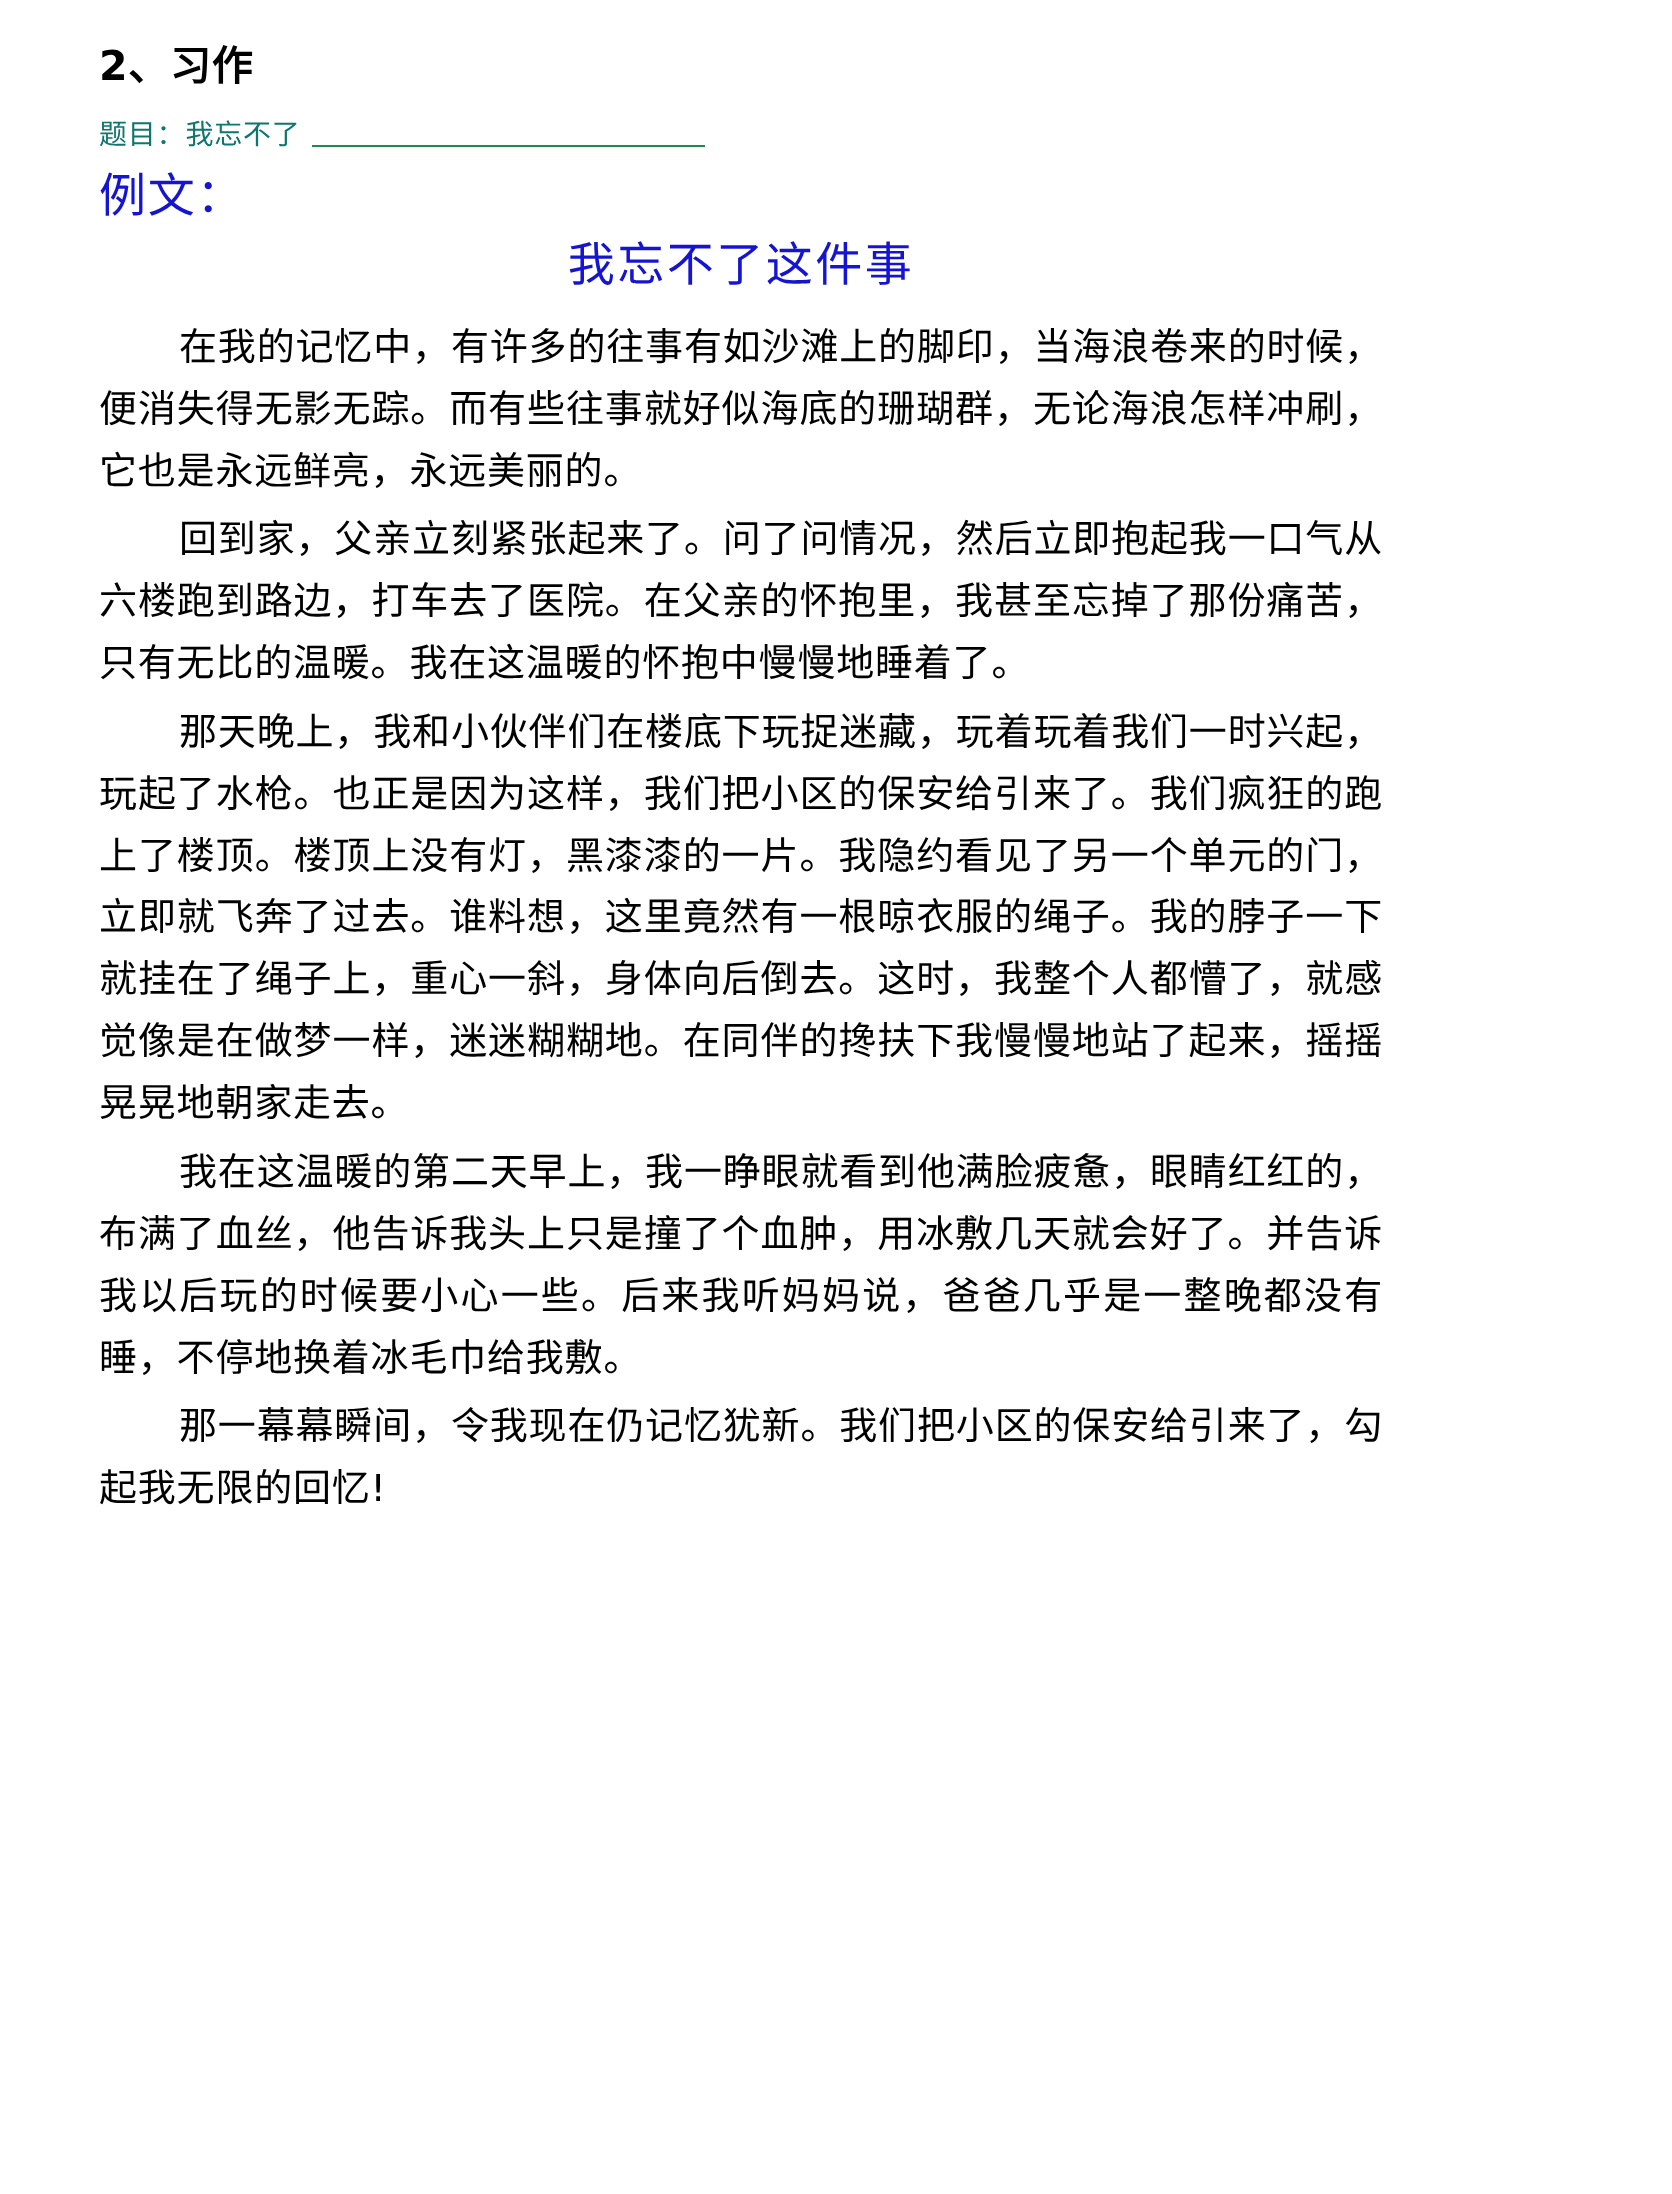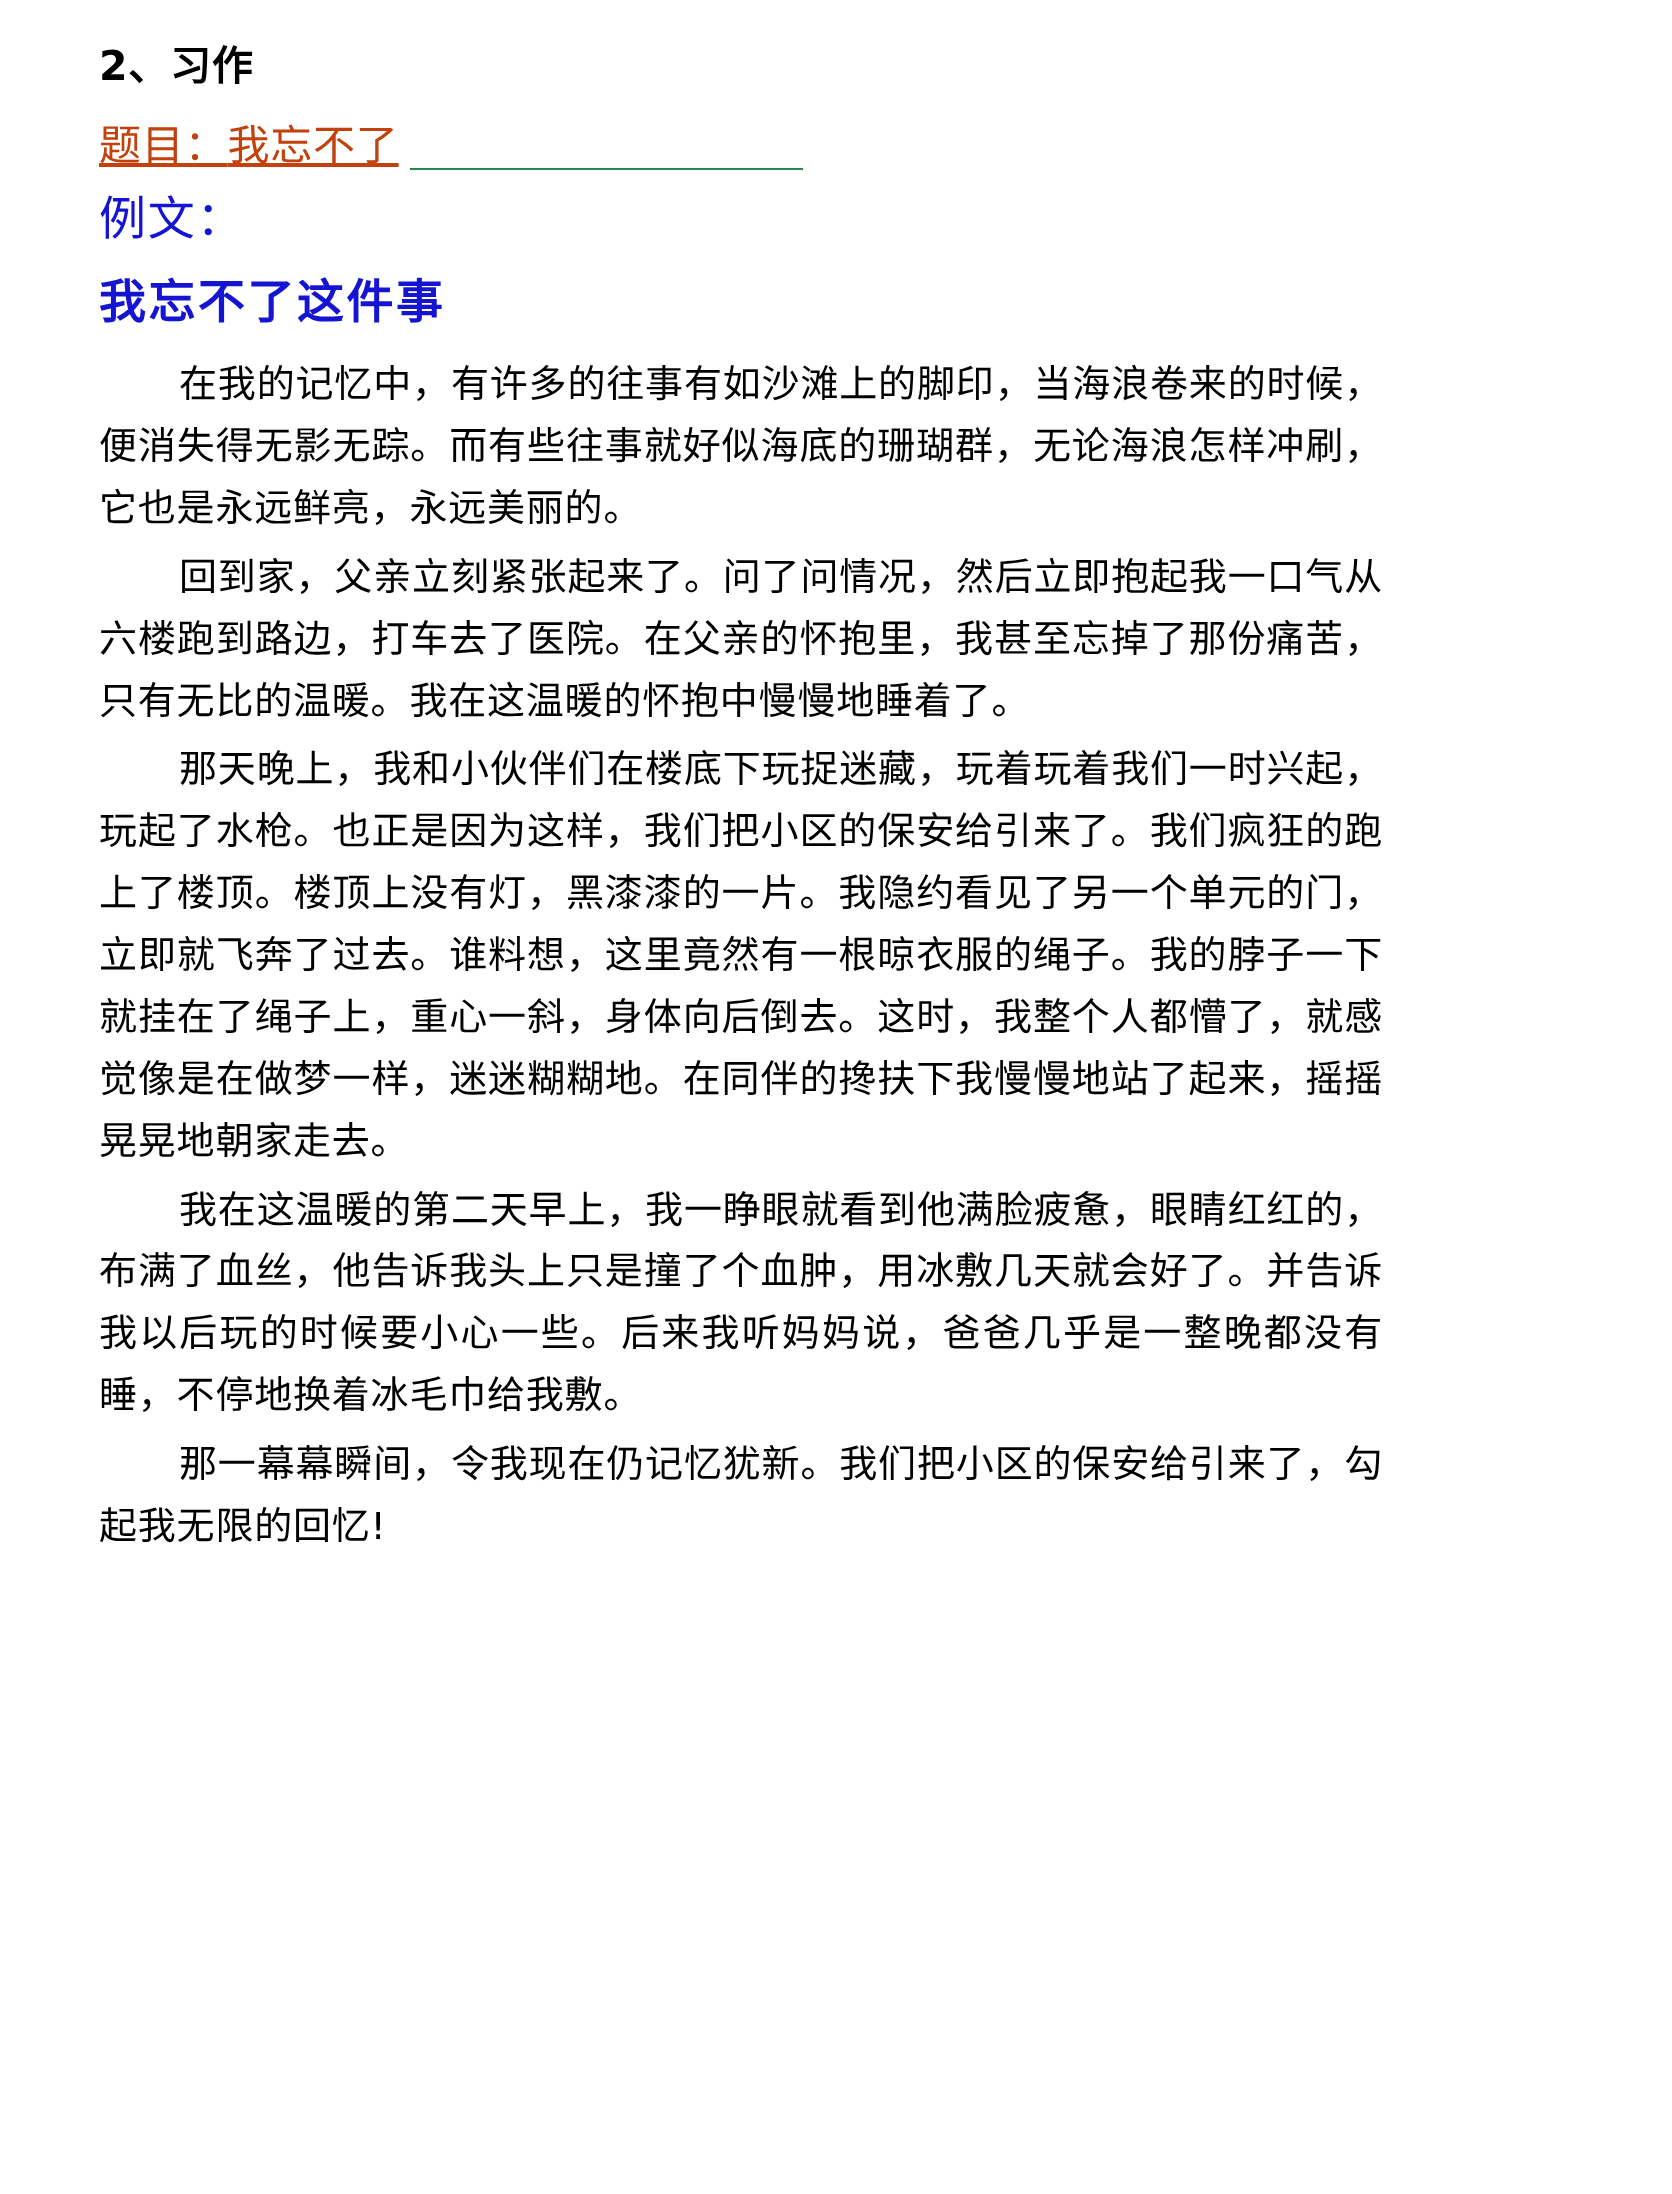--- a/index.html
+++ b/index.html
@@ -22,26 +22,25 @@
     background: #ffffff;
   }
   .section-title {
     font-size: 41px;
     font-weight: bold;
     letter-spacing: 0.8px;
     margin: 0 0 18.4px 0;
     line-height: 1.3;
   }
   .prompt-line {
-    font-size: 42px;
+    font-size: 28px;
     line-height: 1.62;
     margin: 0 0 5px 0;
-    color: #c2410c;
+    color: #0f766e;
     letter-spacing: 0.8px;
-    text-decoration: underline;
   }
   .blank-rule {
     display: inline-block;
     width: 393px;
     border-bottom: 2.5px solid #1f8a4c;
     margin: 0 0 10px 11.7px;
     vertical-align: bottom;
     height: 25px;
   }
   .hint {
@@ -57,25 +56,25 @@
   .example-label {
     font-size: 47px;
     font-weight: normal;
     color: #1414d2;
     letter-spacing: 1.7px;
     margin: 8.4px 0 5px 0;
     line-height: 1.3;
   }
   .essay-title {
     font-size: 47px;
-    font-weight: bold;
+    font-weight: normal;
     color: #1414d2;
-    text-align: left;
+    text-align: center;
     letter-spacing: 2.5px;
-    margin: 22px 0 22px 0;
+    margin: 7px 0 22px 0;
     line-height: 1.3;
   }
   .para {
     font-size: 38px;
     line-height: 1.63;
     letter-spacing: 0.8px;
     margin: 0 0 6.7px 0;
     text-indent: 80px;
     text-align: justify;
   }

